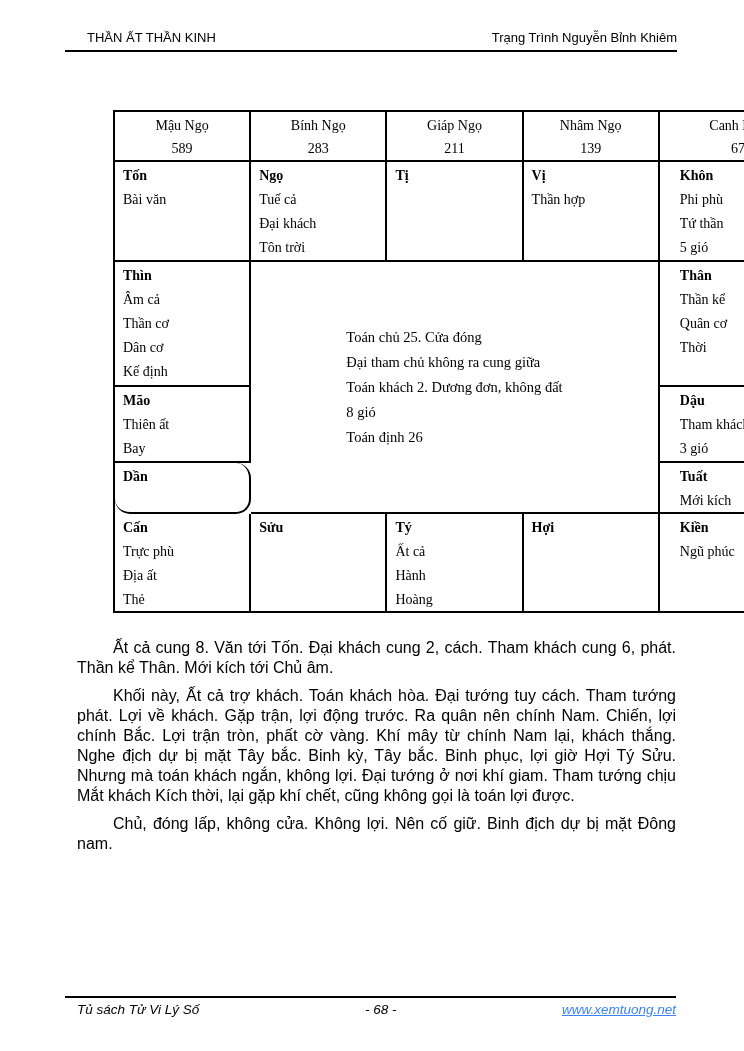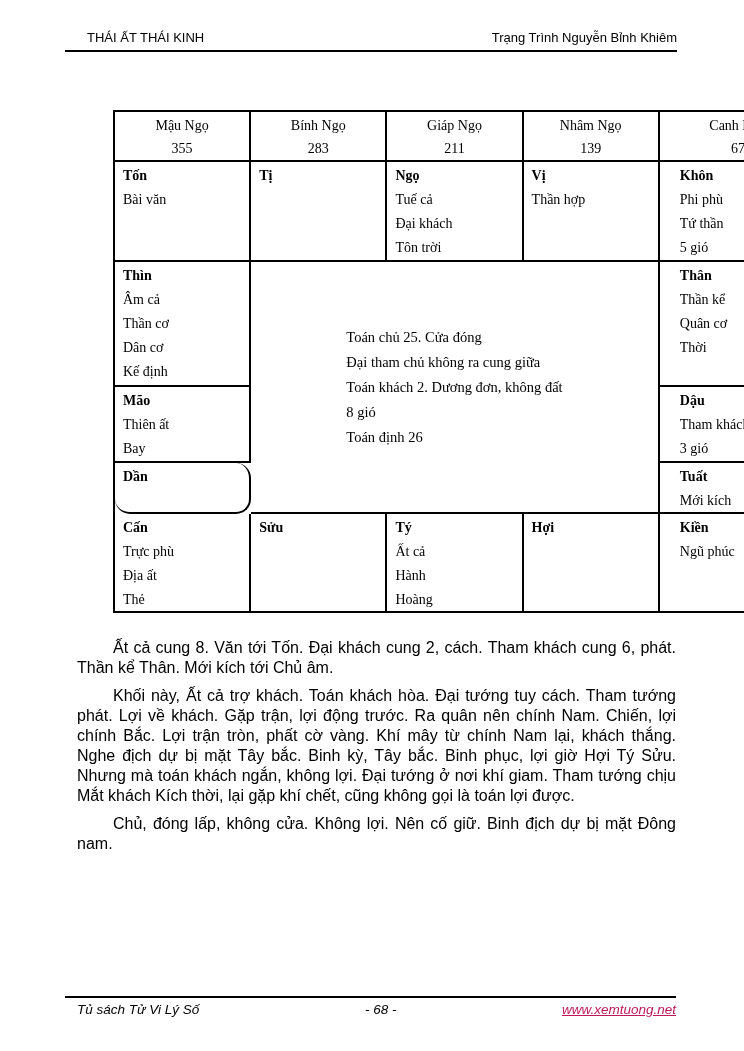--- a/index.html
+++ b/index.html
@@ -80,35 +80,35 @@
     box-sizing:border-box;
     border-top:2px solid #000;
     padding-top:4px;
     display:flex;
     justify-content:space-between;
     align-items:baseline;
     font-size:13.5px;
     font-style:italic;
   }
   .page-footer .left{margin-left:12px;}
-  .page-footer .site{text-decoration:underline;color:#be185d;}
+  .page-footer .site{text-decoration:underline;color:#3b82f6;}
 </style>
 </head>
 <body>
 
 <div class="page-header">
-  <span class="left">THÁI ẤT THÁI KINH</span>
+  <span class="left">THẦN ẤT THẦN KINH</span>
   <span class="right">Trạng Trình Nguyễn Bỉnh Khiêm</span>
 </div>
 
 <div class="chart">
 
   <div class="hcell">
     <div>Mậu Ngọ</div>
-    <div>355</div>
+    <div>589</div>
   </div>
   <div class="hcell">
     <div>Bính Ngọ</div>
     <div>283</div>
   </div>
   <div class="hcell">
     <div>Giáp Ngọ</div>
     <div>211</div>
   </div>
   <div class="hcell">
@@ -120,30 +120,30 @@
     <div>67</div>
   </div>
 
   <div class="cell">
     <div class="cell-title">Tốn</div>
     <div class="cell-lines">
         <div class="cell-line">Bài văn</div>
       </div>
   </div>
   <div class="cell">
-    <div class="cell-title">Tị</div>
-    <div class="cell-lines"></div>
-  </div>
-  <div class="cell">
     <div class="cell-title">Ngọ</div>
     <div class="cell-lines">
         <div class="cell-line">Tuế cả</div>
         <div class="cell-line">Đại khách</div>
         <div class="cell-line">Tôn trời</div>
       </div>
+  </div>
+  <div class="cell">
+    <div class="cell-title">Tị</div>
+    <div class="cell-lines"></div>
   </div>
   <div class="cell">
     <div class="cell-title">Vị</div>
     <div class="cell-lines">
         <div class="cell-line">Thần hợp</div>
       </div>
   </div>
   <div class="cell last-col">
     <div class="cell-title">Khôn</div>
     <div class="cell-lines">

